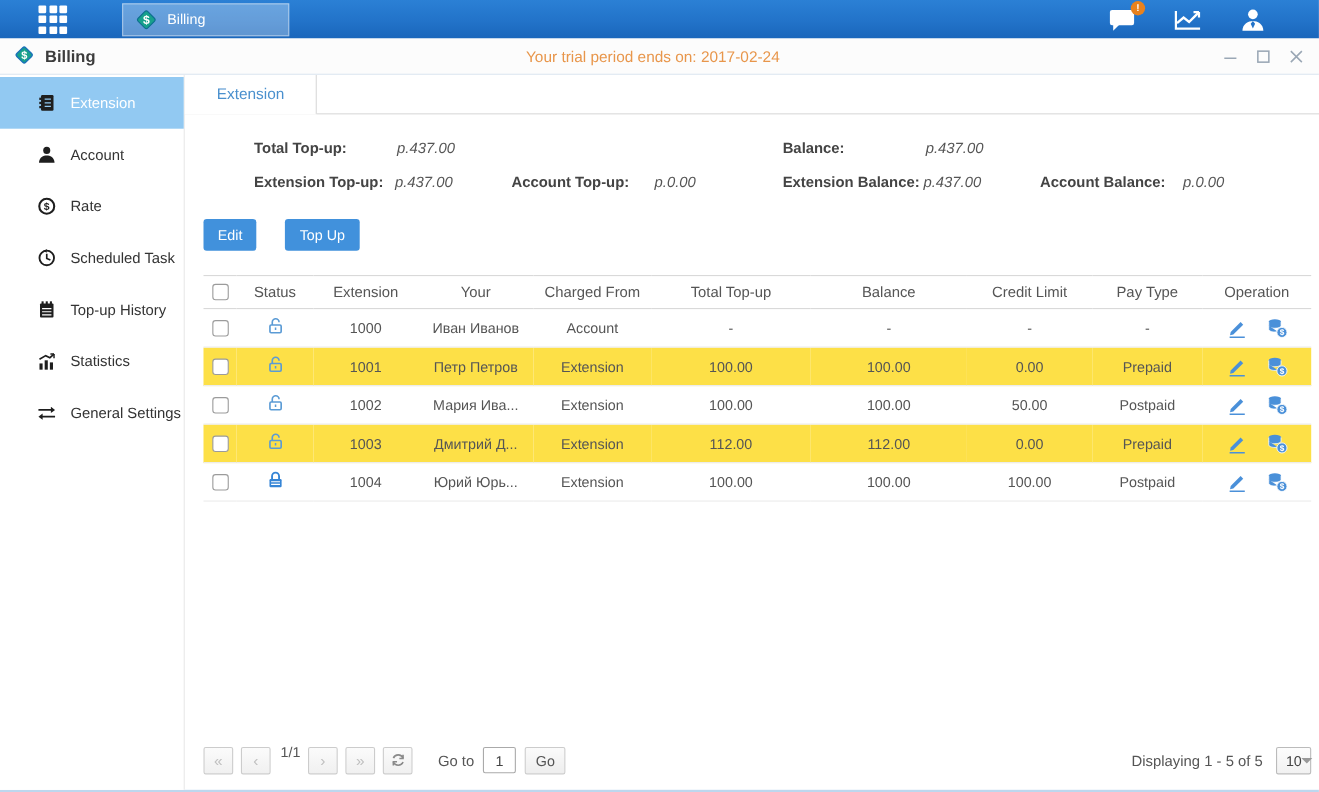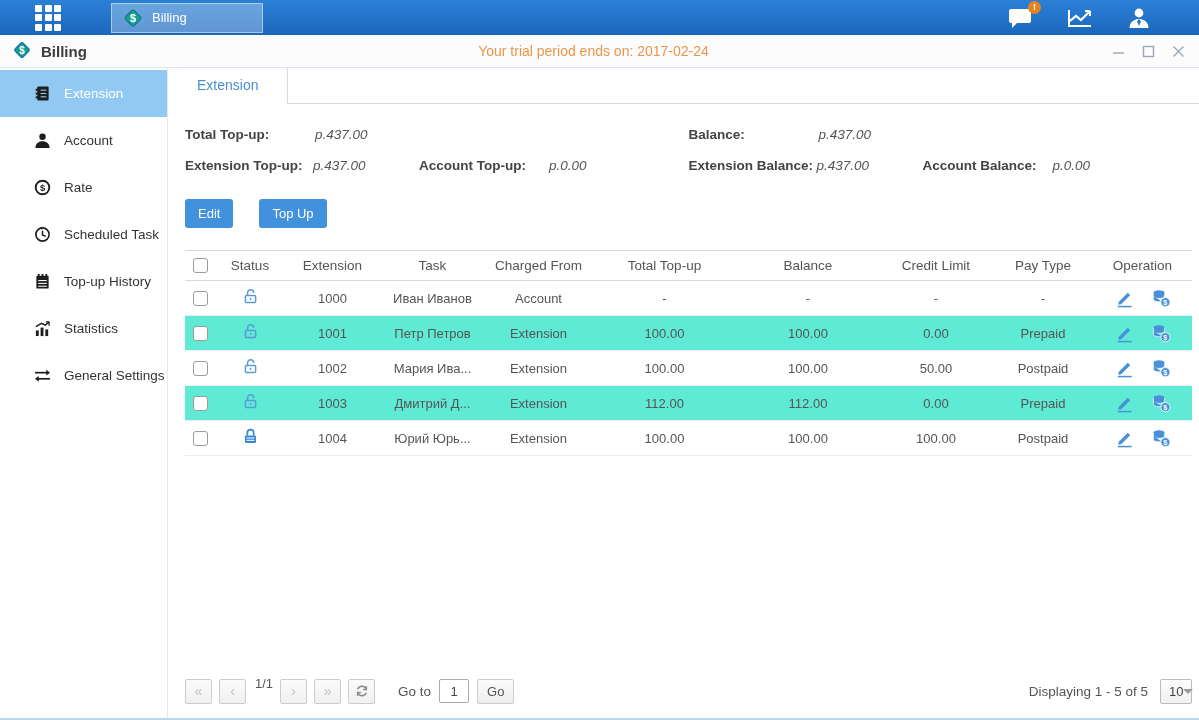--- a/index.html
+++ b/index.html
@@ -34,36 +34,36 @@
   .side-item.active { background:#92c9f2; color:#fff; }
   .side-item .sicon { width:18px; height:18px; flex:0 0 18px; display:flex; align-items:center; justify-content:center; }
 
   .content { flex:1; display:flex; flex-direction:column; min-height:0; }
   .tabstrip { height:36px; flex:0 0 36px; border-bottom:1px solid #d9d9d9; display:flex; }
   .tab { padding:0 29px; line-height:35px; font-size:14px; color:#4a90ce; background:#fff; border-right:1px solid #d9d9d9; margin-bottom:-1px; border-bottom:1px solid #fff; cursor:pointer; }
 
   .main-pad { padding:0 14px 0 17px; display:flex; flex-direction:column; flex:1; min-height:0; }
 
   
-  .stats { margin-top:15px; display:flex; }
+  .stats { margin-top:15px; display:flex;margin-left:46px; }
   .stats-col { width:50%; }
   .stat-row { display:flex; height:31px; align-items:center; }
   .stat-label { font-weight:bold; color:#444; font-size:13.5px; width:130px; flex:0 0 130px; }
   .stat-label.wide { width:128px; flex:0 0 128px; }
   .stat-value { color:#555; font-size:13.5px; width:106px; flex:0 0 106px;font-style:italic; }
 
   
   .actions { margin-top:18px; display:flex; gap:26px; }
   .btn-primary { background:#4191dc; color:#fff; border:none; border-radius:3px; font-size:13px; padding:7px 13px; cursor:pointer; font-family:"Liberation Sans",sans-serif; }
 
   
   table.grid { margin-top:22px; width:100%; border-collapse:collapse; table-layout:fixed; }
   table.grid th { height:30px; font-weight:normal; font-size:13.5px; color:#555; border-top:1px solid #d9d9d9; border-bottom:1px solid #d9d9d9; text-align:center; }
   table.grid td { height:35px; text-align:center; font-size:13px; color:#555; border-bottom:1px solid #ececec; }
-  table.grid tr.alt td { background:#5eead4; }
+  table.grid tr.alt td { background:#fde047; }
   .checkbox { width:15px; height:15px; border:1px solid #9b9b9b; border-radius:3px; background:#fff; display:inline-block; cursor:pointer; vertical-align:middle; }
   .lock-icon { display:inline-flex; cursor:pointer; }
   .lock-icon .lock-closed { display:none; }
   .lock-icon[data-lock="locked"] .lock-closed { display:inline; }
   .op-cell { display:flex; justify-content:center; gap:18px; align-items:center; }
   .op-icon { cursor:pointer; display:inline-flex; }
 
   .spacer { flex:1; }
 
   
@@ -294,21 +294,21 @@
               <col style="width:142px">
               <col style="width:114px">
               <col style="width:100px">
               <col style="width:99px">
           </colgroup>
           <thead>
             <tr>
               <th><span class="checkbox"></span></th>
               <th>Status</th>
               <th>Extension</th>
-              <th>Task</th>
+              <th>Your</th>
               <th>Charged From</th>
               <th>Total Top-up</th>
               <th>Balance</th>
               <th>Credit Limit</th>
               <th>Pay Type</th>
               <th>Operation</th>
             </tr>
           </thead>
           <tbody>
 

